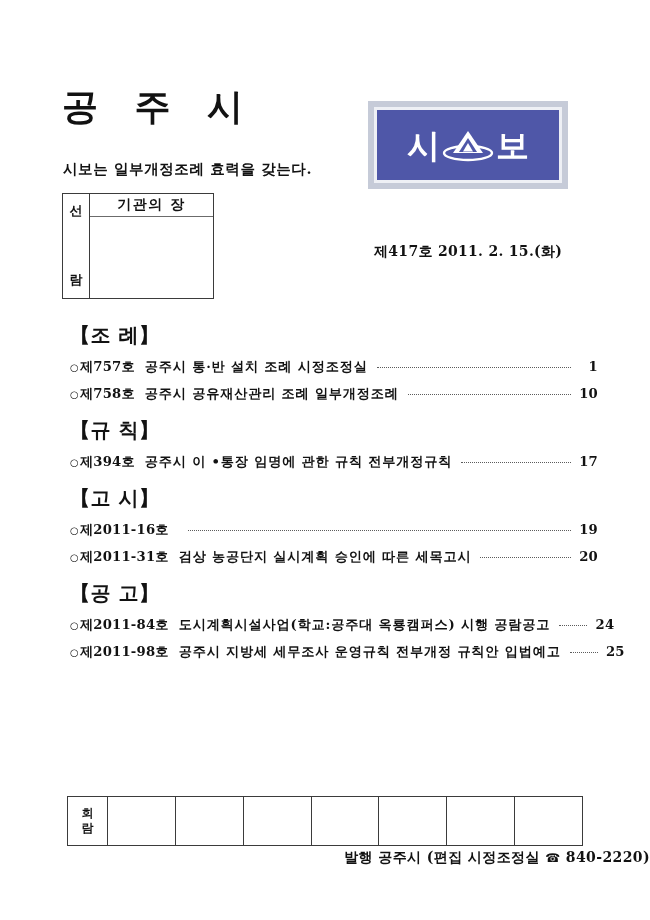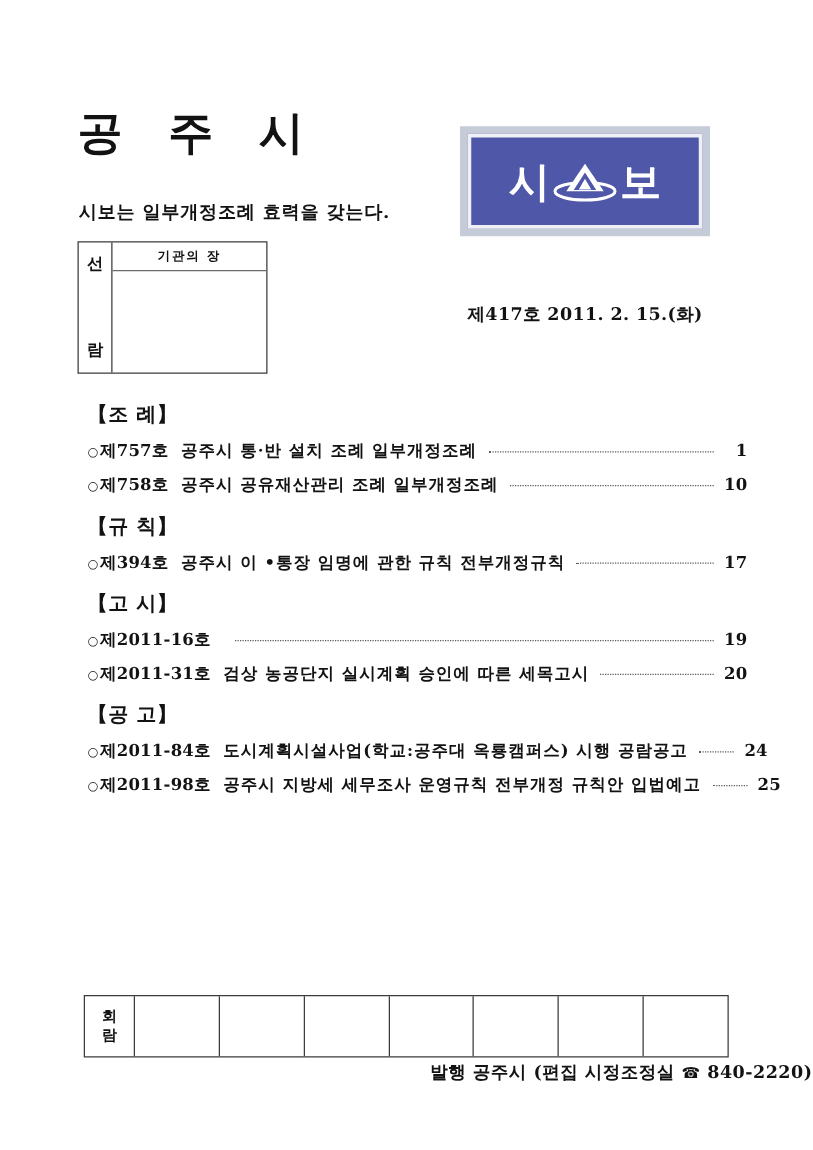--- a/index.html
+++ b/index.html
@@ -110,21 +110,21 @@
     display: flex;
     flex-direction: column;
   }
   .approval-head {
     height: 23px;
     border-bottom: 1.6px solid #6b6b6b;
     box-sizing: border-box;
     display: flex;
     align-items: center;
     justify-content: center;
-    font-size: 10px;
+    font-size: 14px;
     font-weight: 700;
     letter-spacing: 1.5px;
   }
   .approval-body { flex: 1; }
 
   
   .issue-line {
     position: absolute;
     left: 374px;
     top: 243px;
@@ -136,21 +136,21 @@
 
   
   .contents {
     position: absolute;
     left: 70px;
     top: 322px;
     width: 528px;
   }
   .section { margin-bottom: 14px; }
   .section-title {
-    font-size: 16px;
+    font-size: 20px;
     font-weight: 700;
     letter-spacing: 0.5px;
     margin-bottom: 9px;
     white-space: nowrap;
   }
   .entry {
     display: flex;
     align-items: baseline;
     font-size: 13.2px;
     font-weight: 700;
@@ -261,21 +261,21 @@
   </div>
 
   <div class="issue-line">제417호  2011. 2. 15.(화)</div>
 
   <div class="contents" id="contents-root">
       <div class="section">
         <div class="section-title">【조    례】</div>
         <div class="entry">
           <span class="entry-marker">○</span>
           <span class="entry-no">제757호</span>
-          <span class="entry-title">공주시 통·반 설치 조례 일부개정조례</span>
+          <span class="entry-title">공주시 통·반 설치 조례 시정조정실</span>
           <span class="entry-leader"></span>
           <span class="entry-page">1</span>
         </div>
         <div class="entry">
           <span class="entry-marker">○</span>
           <span class="entry-no">제758호</span>
           <span class="entry-title">공주시 공유재산관리 조례 일부개정조례</span>
           <span class="entry-leader"></span>
           <span class="entry-page">10</span>
         </div>

